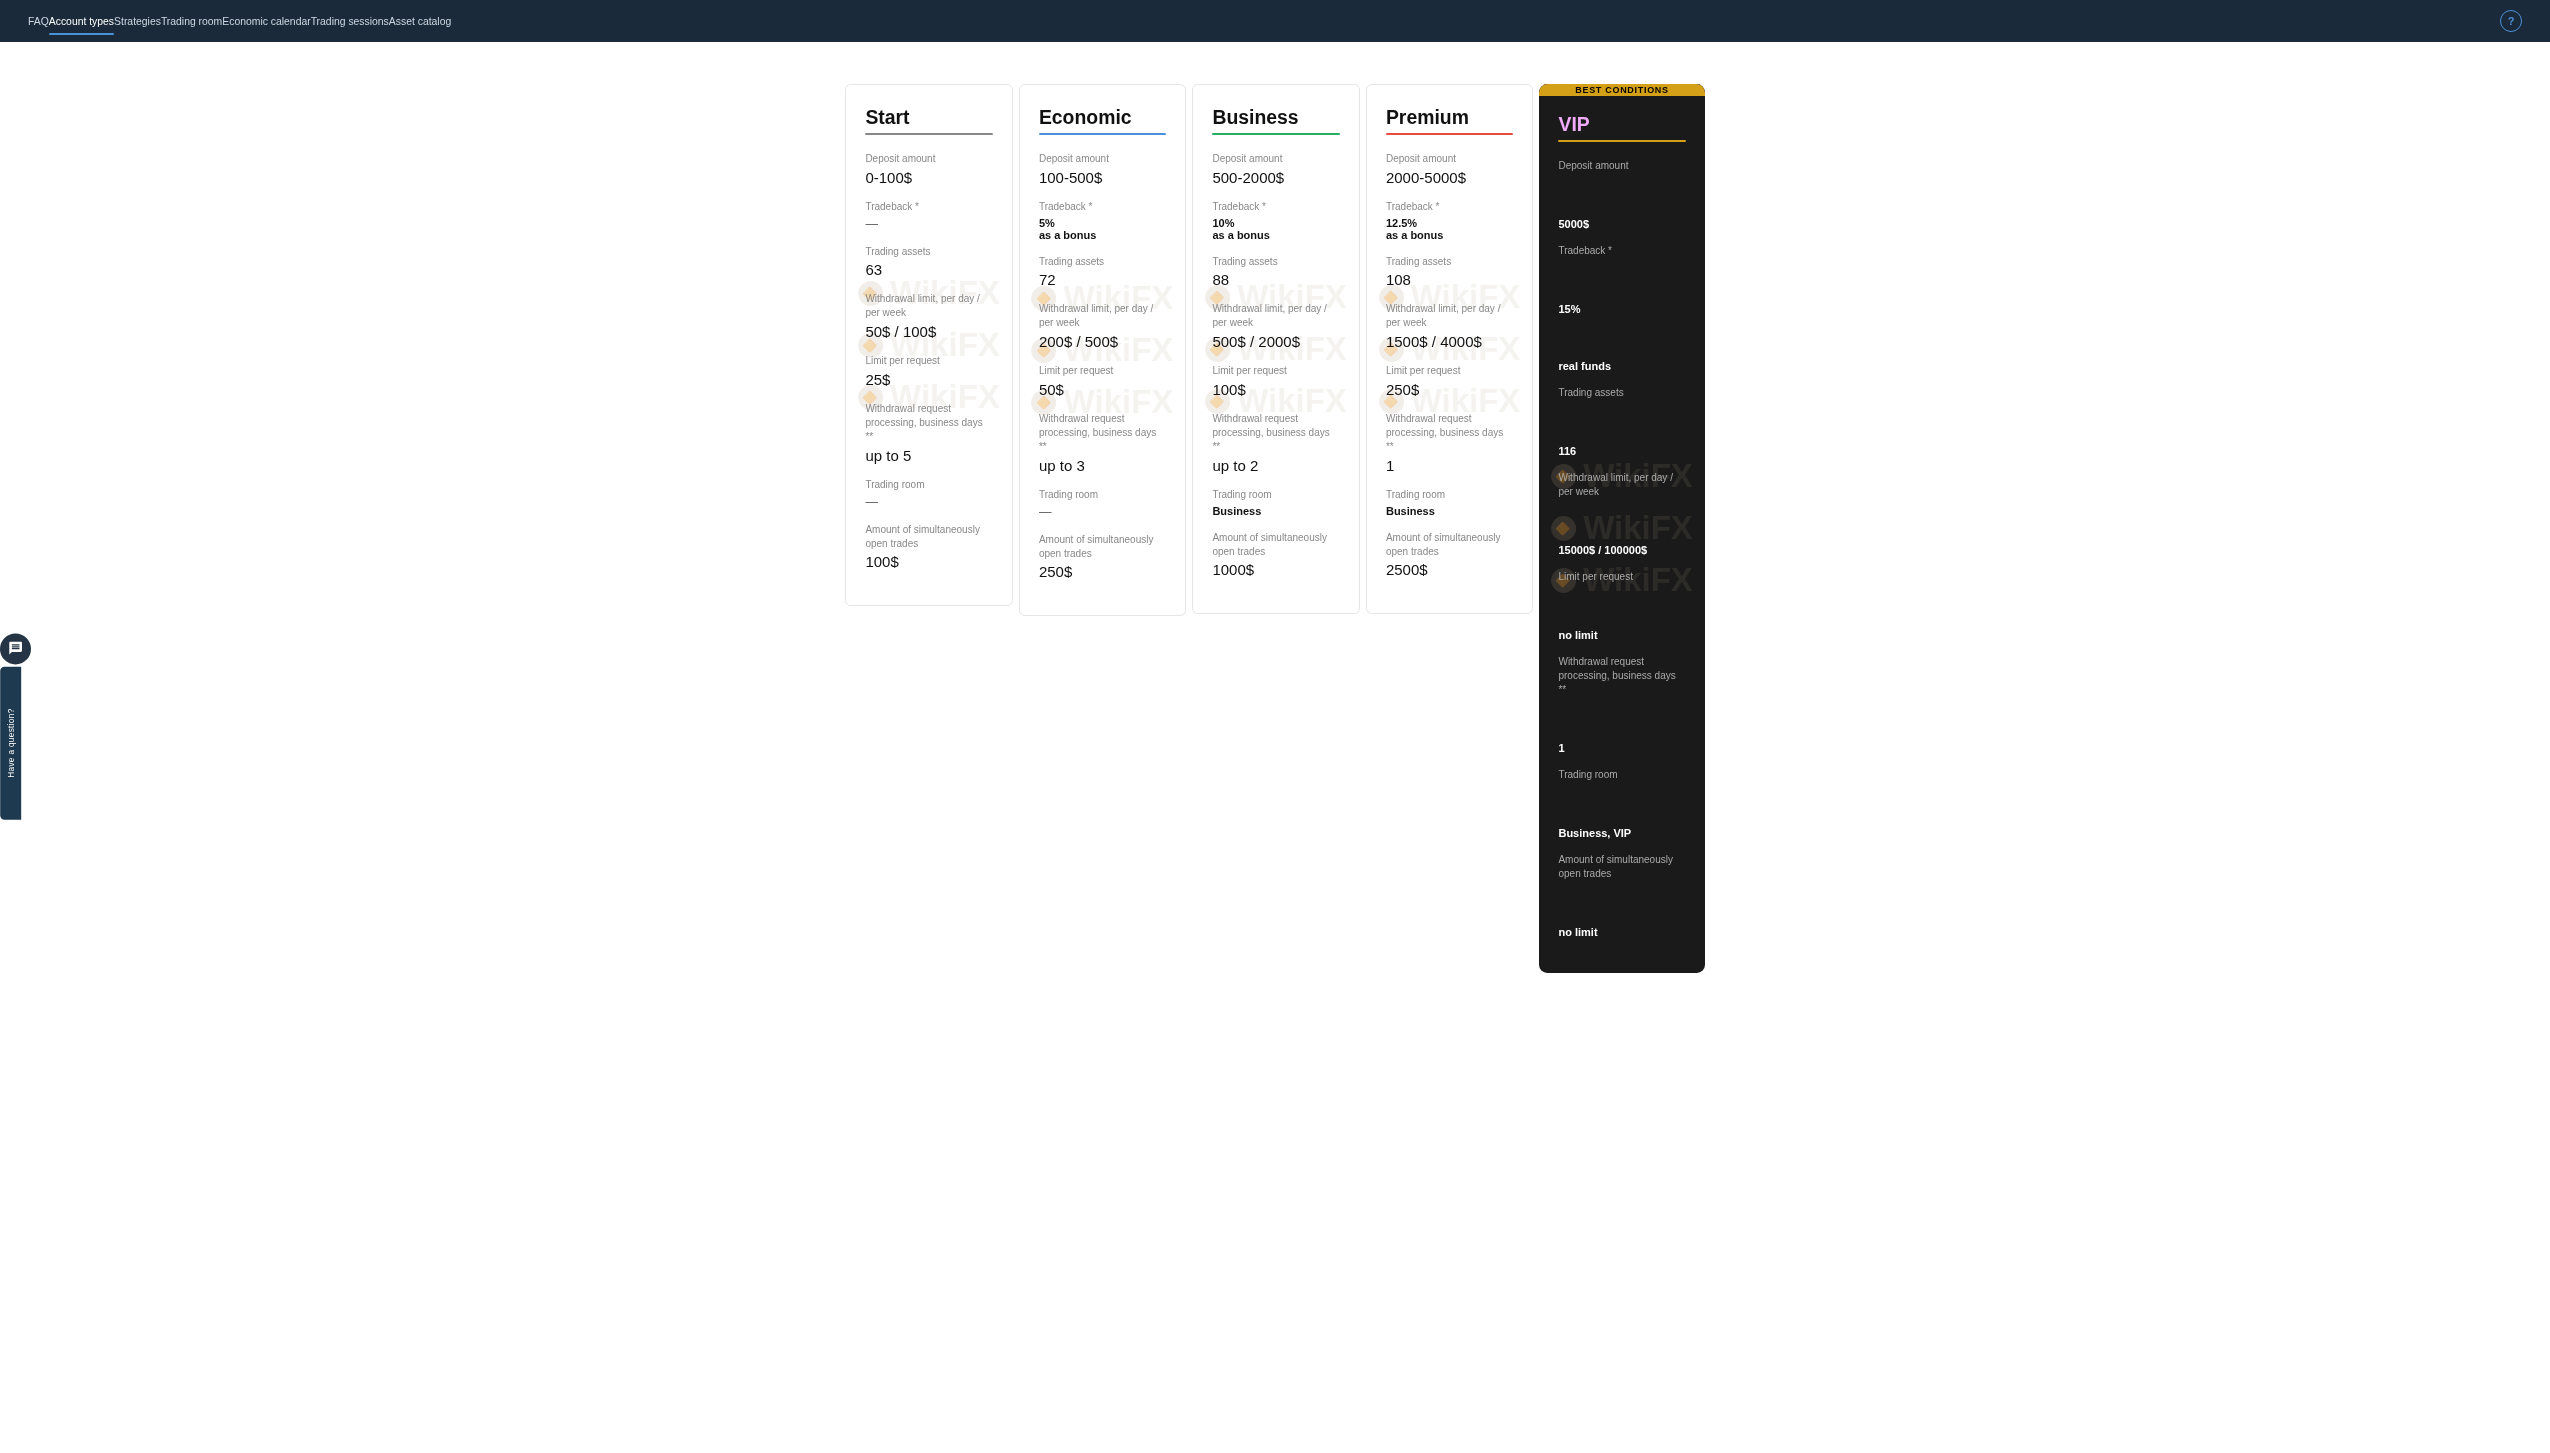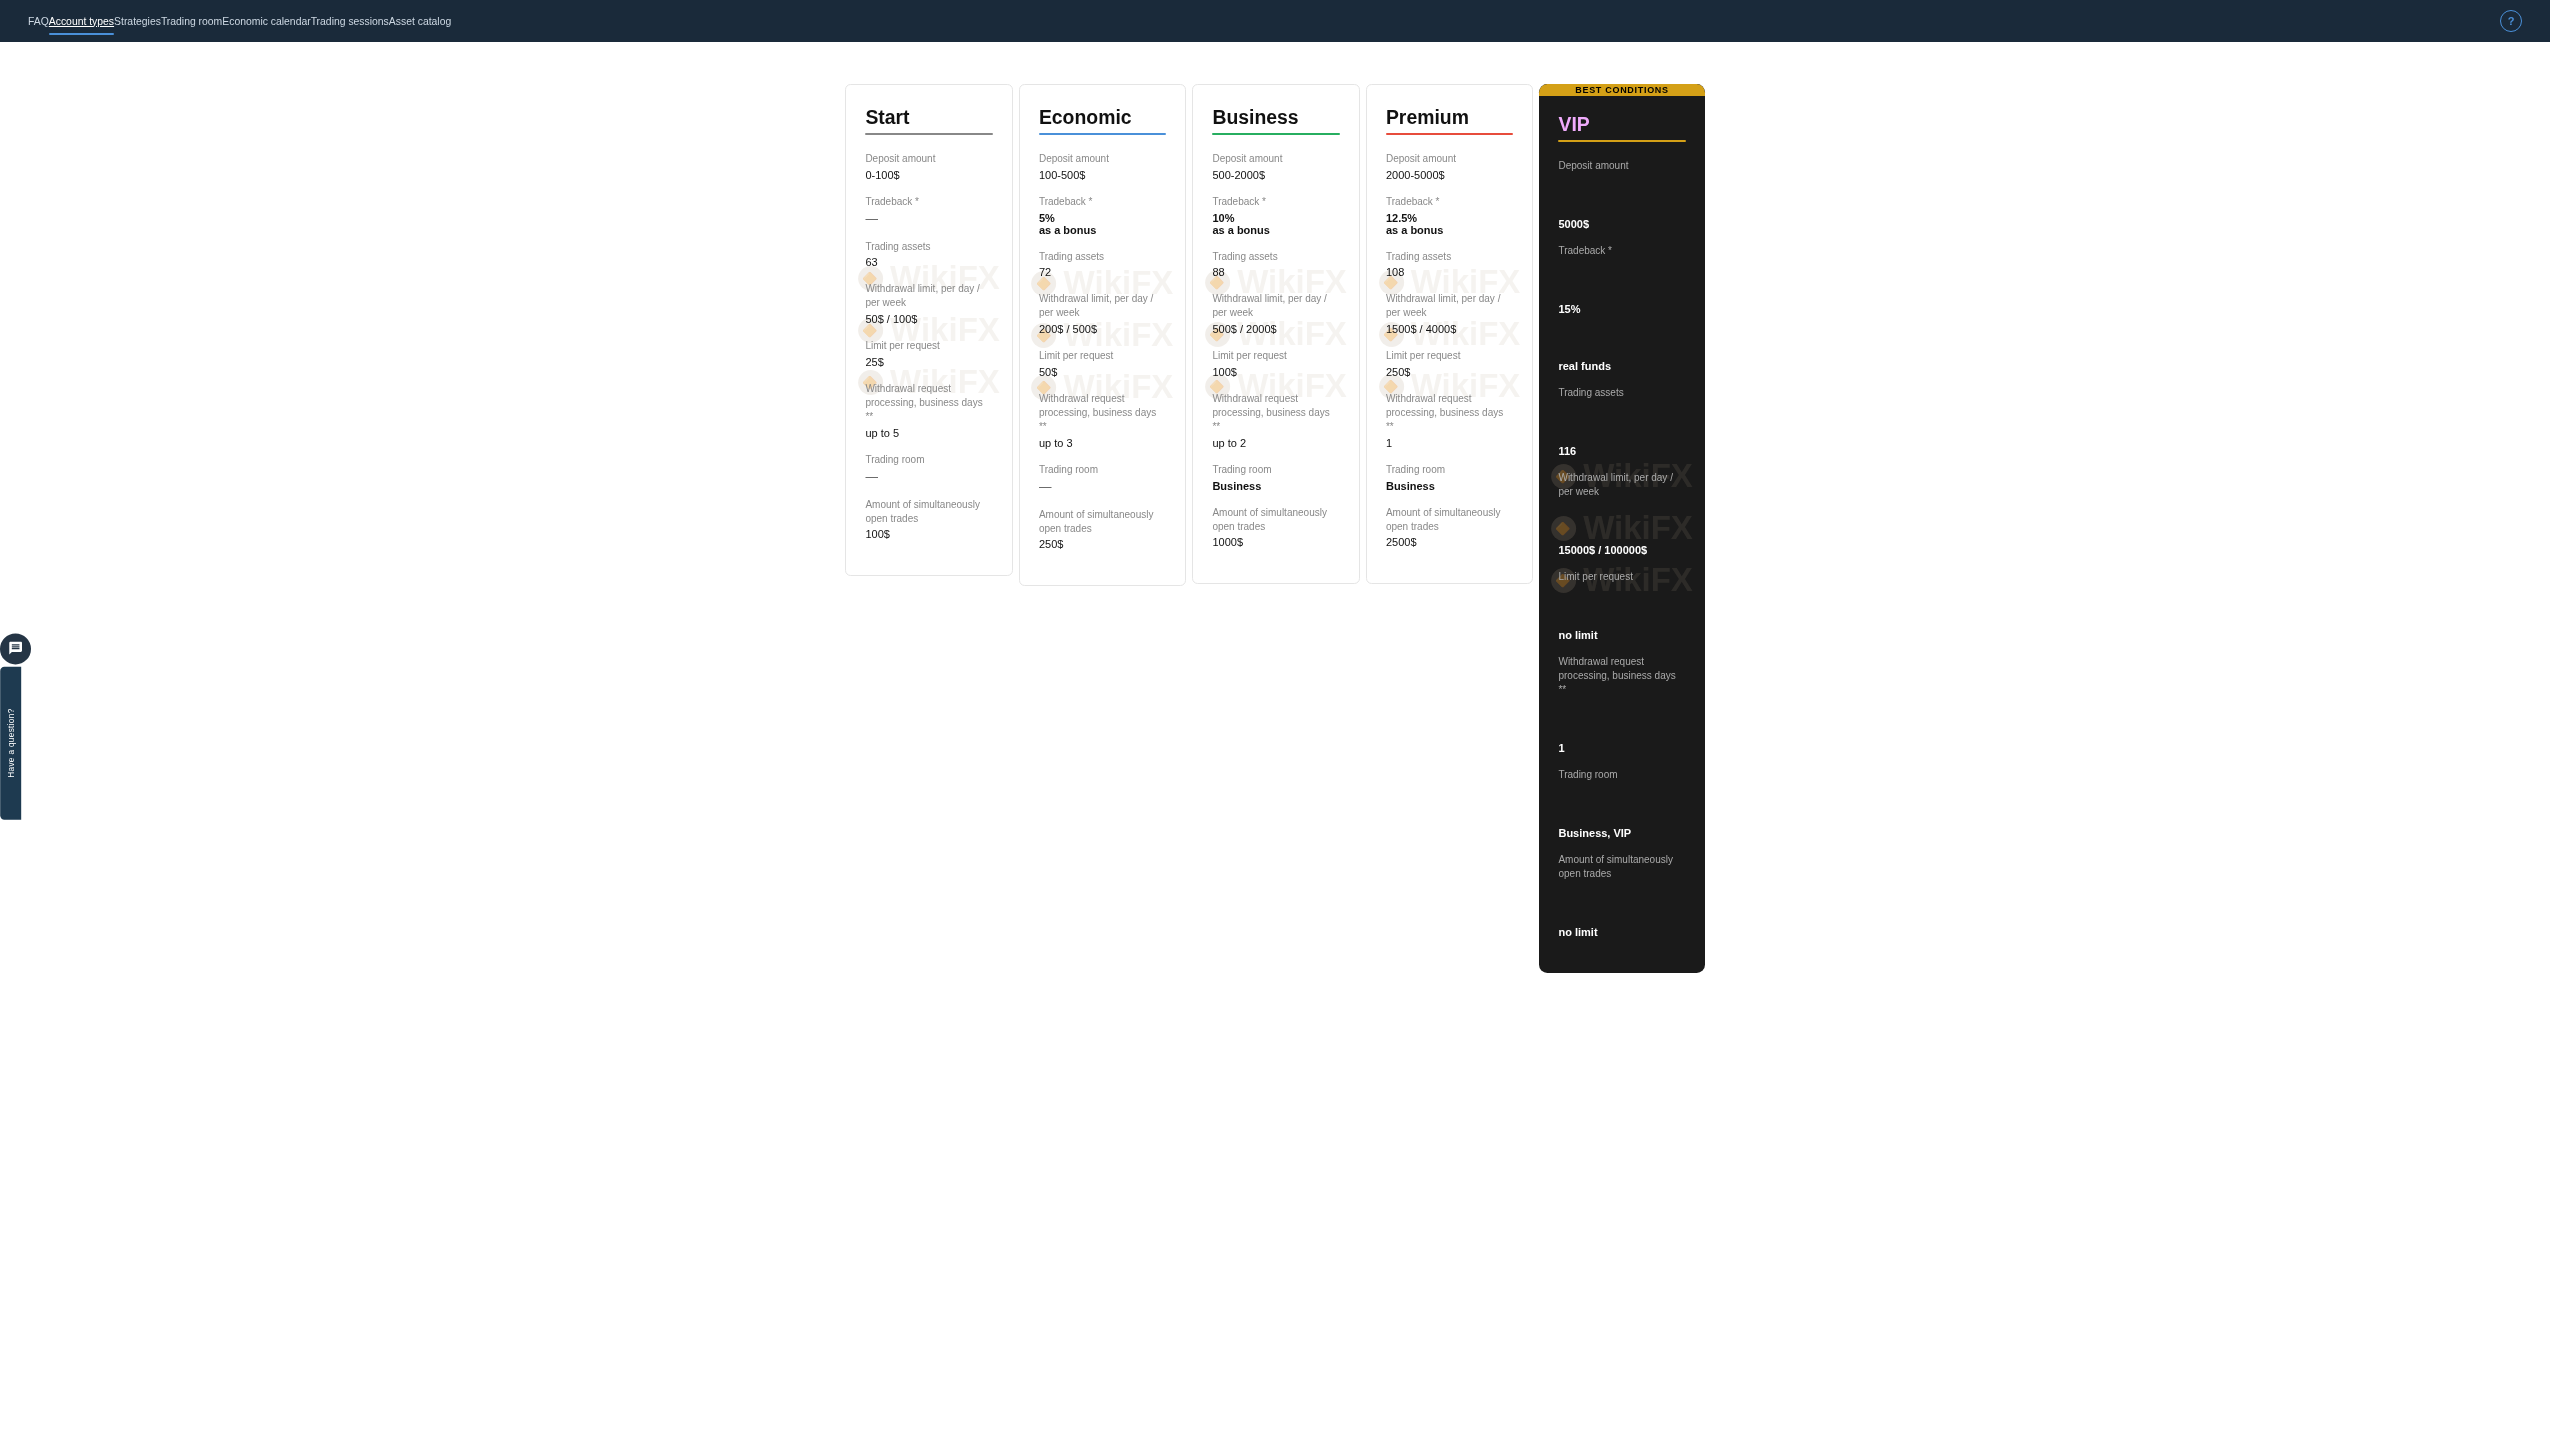--- a/index.html
+++ b/index.html
@@ -22,21 +22,20 @@
       color: #cdd8e3;
       font-size: 10.4px;
       cursor: pointer;
       padding: 2.8px 0;
       text-decoration: none;
       position: relative;
     }
     .nav-item.active {
       color: #fff;
       font-weight: 500;
-      text-decoration: underline;
     }
     .nav-item.active::after {
       content: '';
       position: absolute;
       bottom: -5.6px;
       left: 0; right: 0;
       height: 2.1px;
       background: #4a90d9;
       border-radius: 1.4px;
     }
@@ -185,21 +184,21 @@
     }
     .field-label {
       font-size: 10px;
       color: #888;
       margin-bottom: 2.8px;
       line-height: 1.4;
     }
     .card.vip .field-label { color: #aaa; }
 
     .field-value {
-      font-size: 11px;
+      font-size: 15px;
       color: #111;
       font-weight: 400;
     }
     .field-value.bold {
       font-weight: 700;
       font-size: 11px;
     }
     .card.vip .field-value { color: #fff; margin-top: 45px; }
     .card.vip .field-value.bold { color: #fff; }
 

